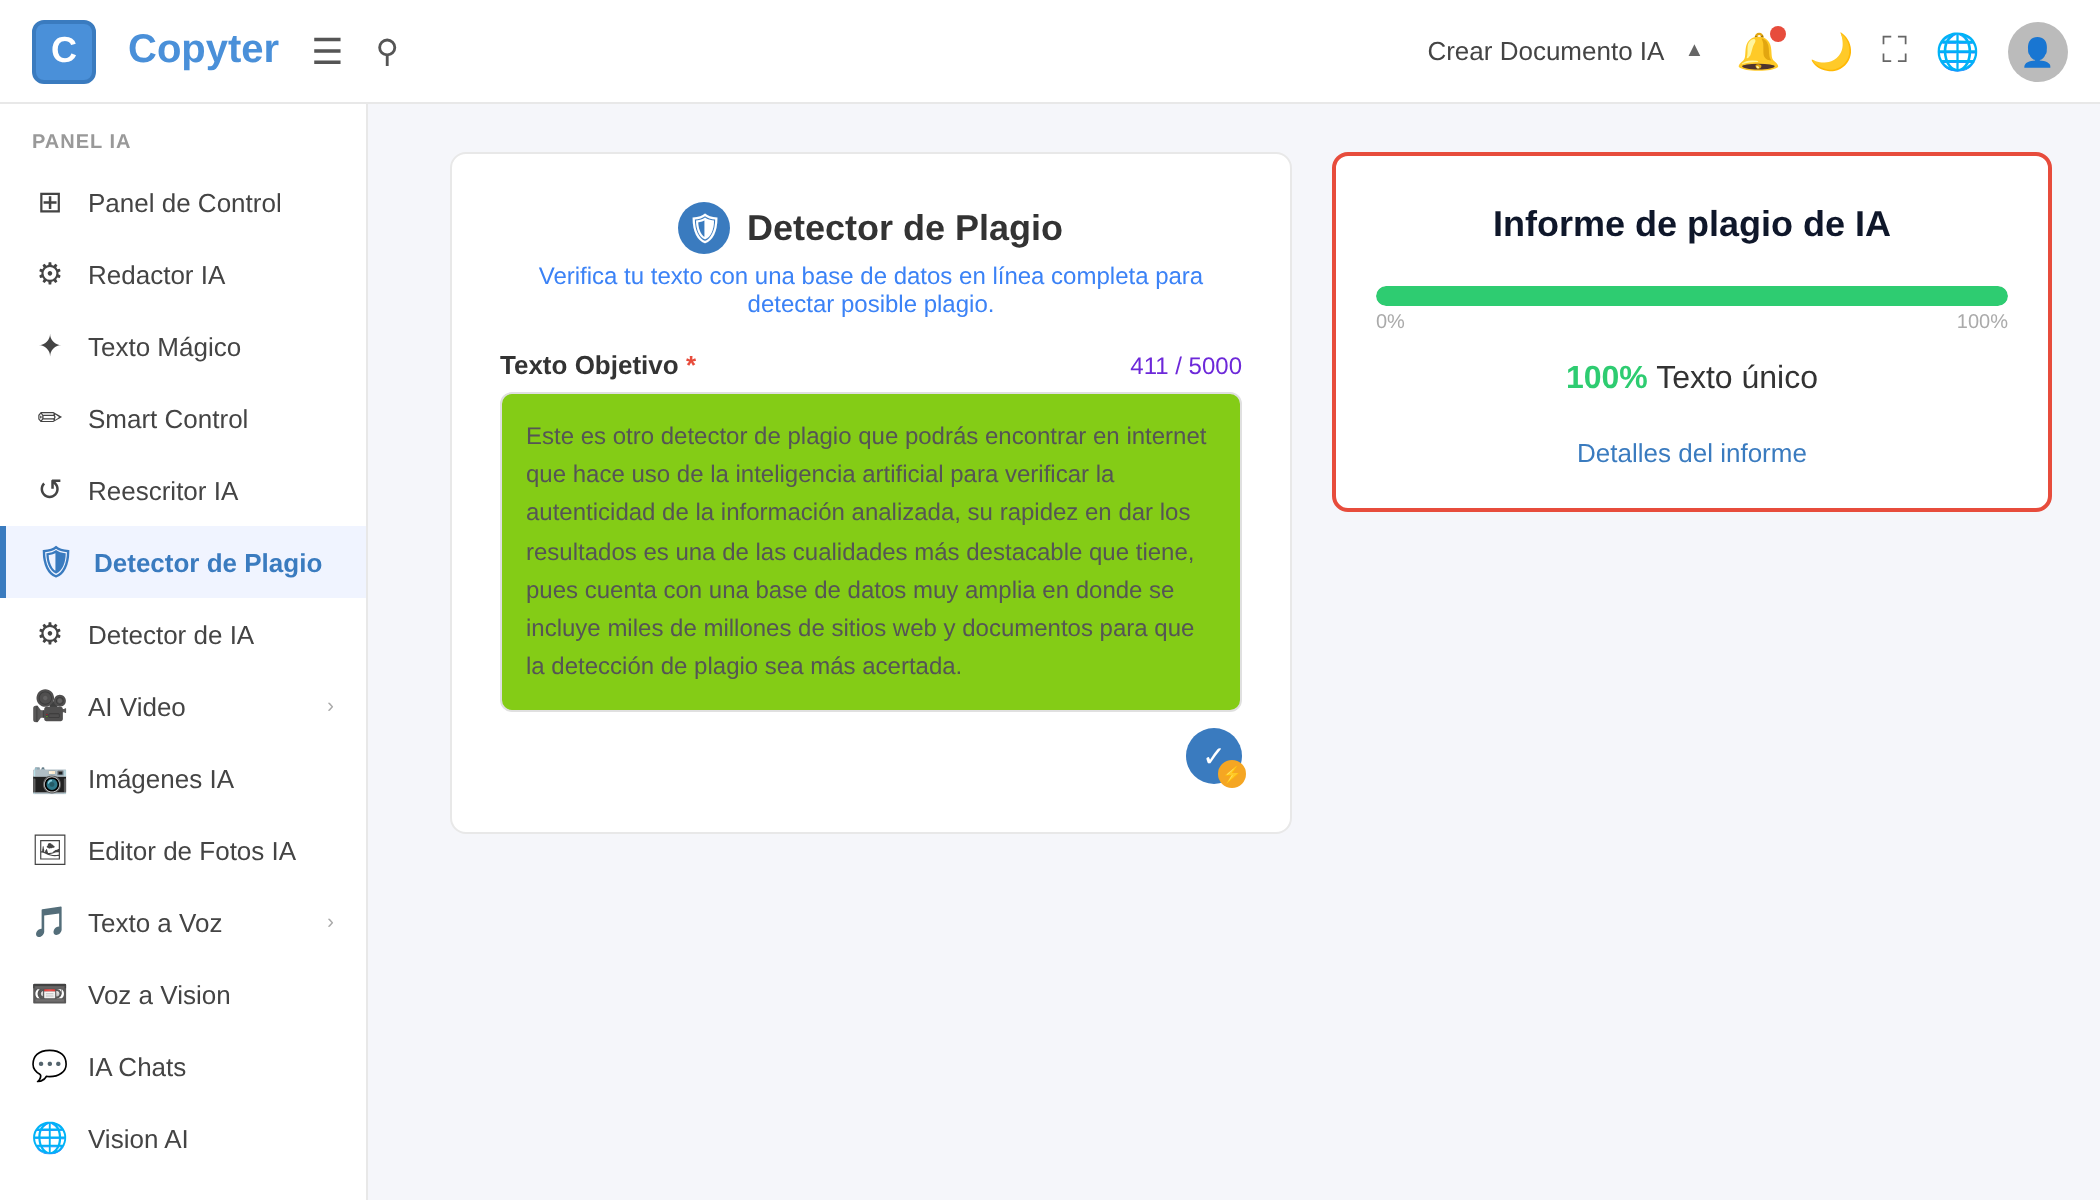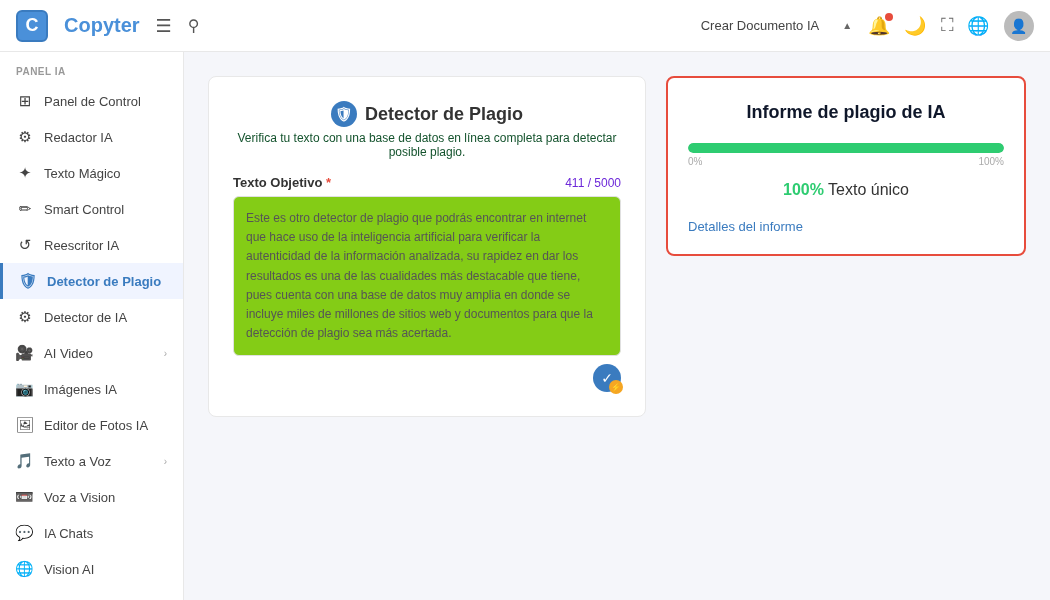--- a/index.html
+++ b/index.html
@@ -25,21 +25,21 @@
       border: 2px solid #3a7bbf;
     }
     .logo-text {
       font-size: 20px; font-weight: 700; color: #4a90d9;
     }
     .header-spacer { flex: 1; }
     .header-icons {
       display: flex; align-items: center; gap: 14px;
     }
     .crear-doc-btn {
-      display: flex; align-items: center; gap: 23px;
+      display: flex; align-items: center; gap: 10px;
       font-size: 13px; color: #444; cursor: pointer;
     }
     .crear-doc-arrow { font-size: 10px; color: #666; }
     .notification-icon { position: relative; }
     .notif-dot {
       width: 8px; height: 8px; background: #e74c3c;
       border-radius: 50%; position: absolute; top: -2px; right: -2px;
     }
     .avatar {
       width: 30px; height: 30px; border-radius: 50%;
@@ -47,20 +47,21 @@
       color: #fff; font-size: 14px;
     }
     .menu-icon { font-size: 18px; color: #555; cursor: pointer; }
     .search-icon { font-size: 16px; color: #555; cursor: pointer; }
 
     
     .body {
       display: flex;
       flex: 1;
       overflow: hidden;
+      gap: 17px;
     }
 
     
     .sidebar {
       width: 184px;
       background: #fff;
       border-right: 1px solid #e8e8e8;
       flex-shrink: 0;
       overflow-y: auto;
       padding-bottom: 20px;
@@ -118,21 +119,21 @@
       display: flex; align-items: center; gap: 8px;
     }
     .panel-title-icon {
       width: 26px; height: 26px;
       background: #3a7bbf;
       border-radius: 50%;
       display: flex; align-items: center; justify-content: center;
       color: #fff; font-size: 14px;
     }
     .panel-subtitle {
-      font-size: 12px; color: #14532d; text-align: center; margin-top: 4px;
+      font-size: 12px; color: #3b82f6; text-align: center; margin-top: 4px;
     }
     .text-field-header {
       display: flex; justify-content: space-between; align-items: flex-end;
       margin-bottom: 6px;
     }
     .text-field-label {
       font-size: 13px; font-weight: 600; color: #333;
     }
     .required-star { color: #e74c3c; }
     .char-count { font-size: 12px; color: #6d28d9; }
@@ -187,21 +188,21 @@
     .unique-text-row {
       text-align: center; font-size: 16px; margin-bottom: 20px;
     }
     .unique-percent {
       color: #2ecc71; font-weight: 700;
     }
     .unique-label {
       color: #333; font-weight: 400;
     }
     .details-link {
-      display: block; text-align: left;
+      display: block; text-align: center;
       color: #3a7bbf; font-size: 13px; cursor: pointer; text-decoration: none;
     }
 
     
     ::-webkit-scrollbar { width: 4px; }
     ::-webkit-scrollbar-track { background: #f1f1f1; }
     ::-webkit-scrollbar-thumb { background: #ccc; border-radius: 2px; }
   </style>
 </head>
 <body>

